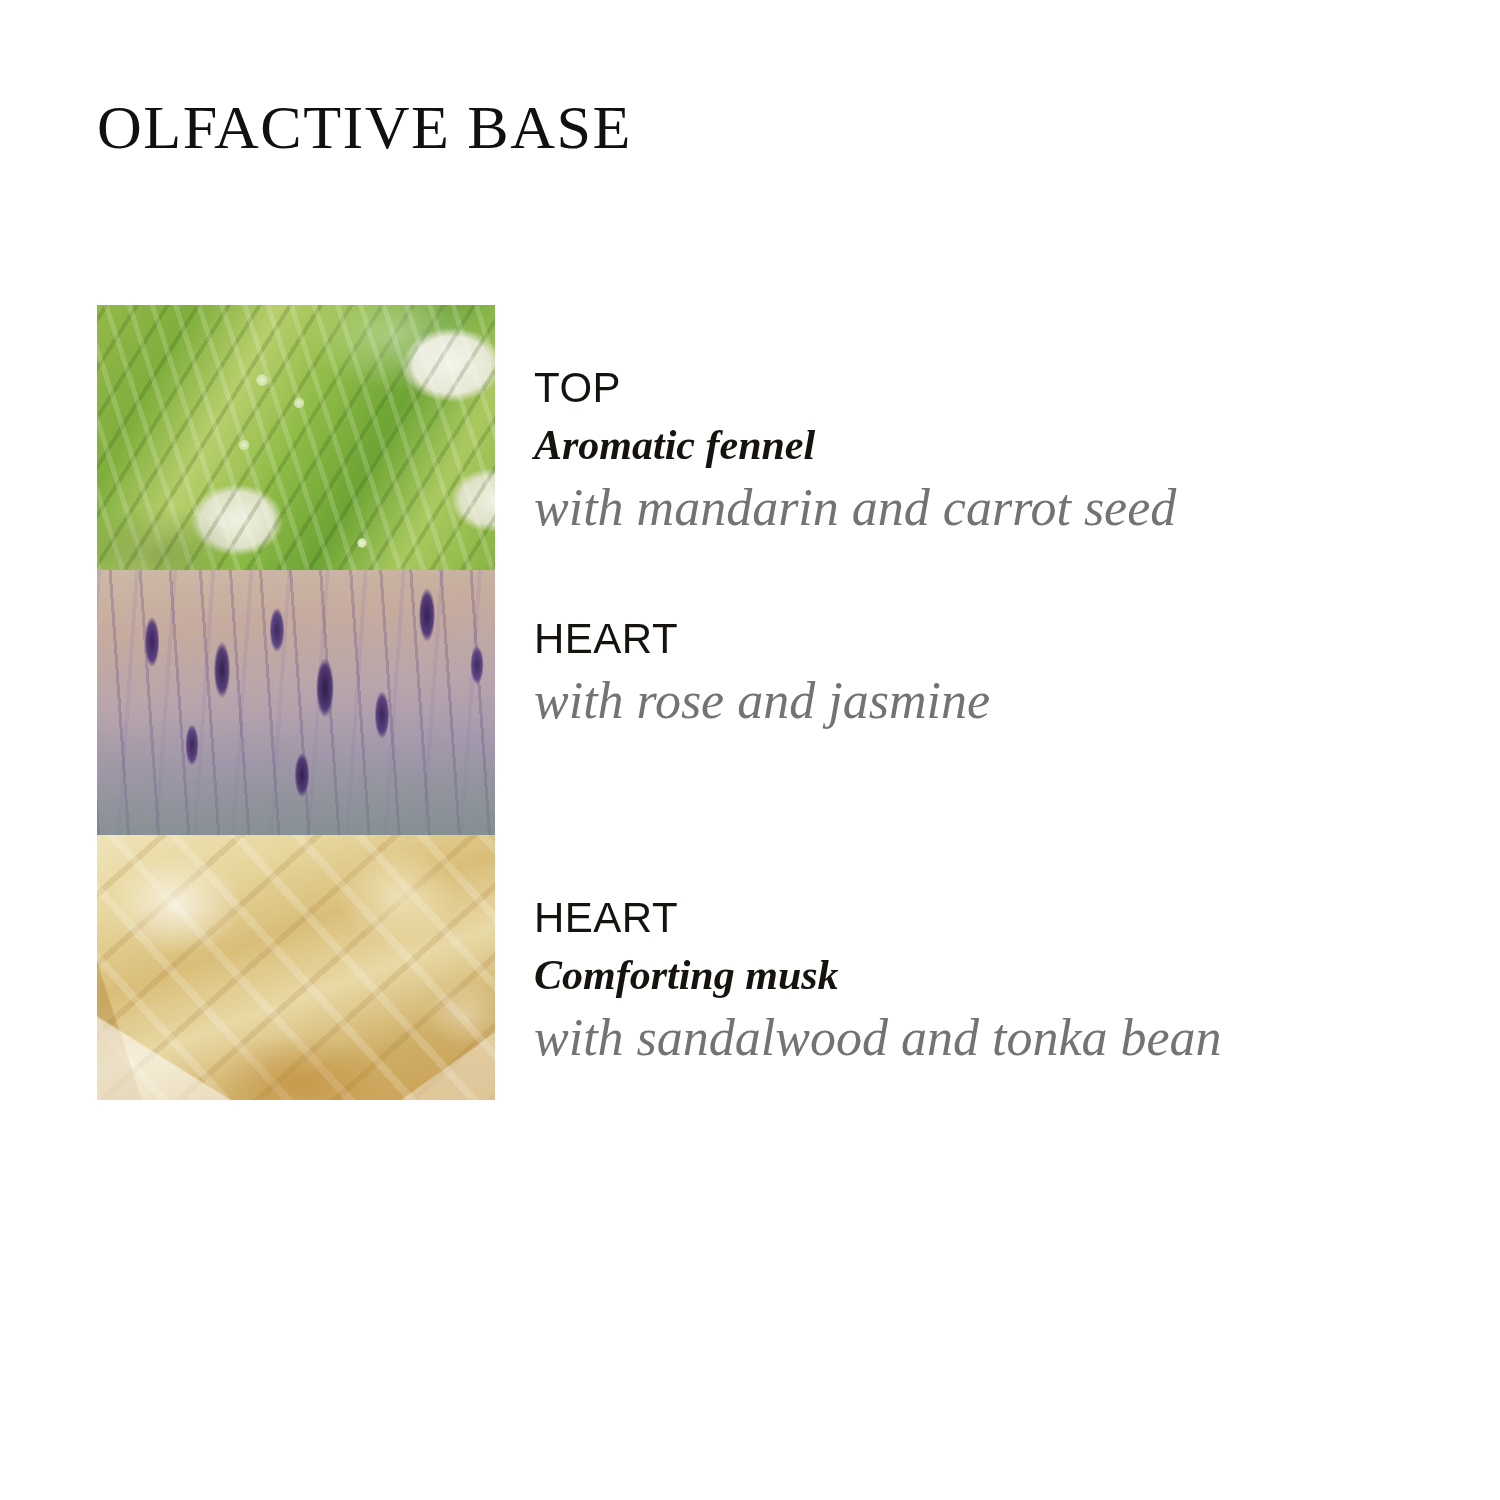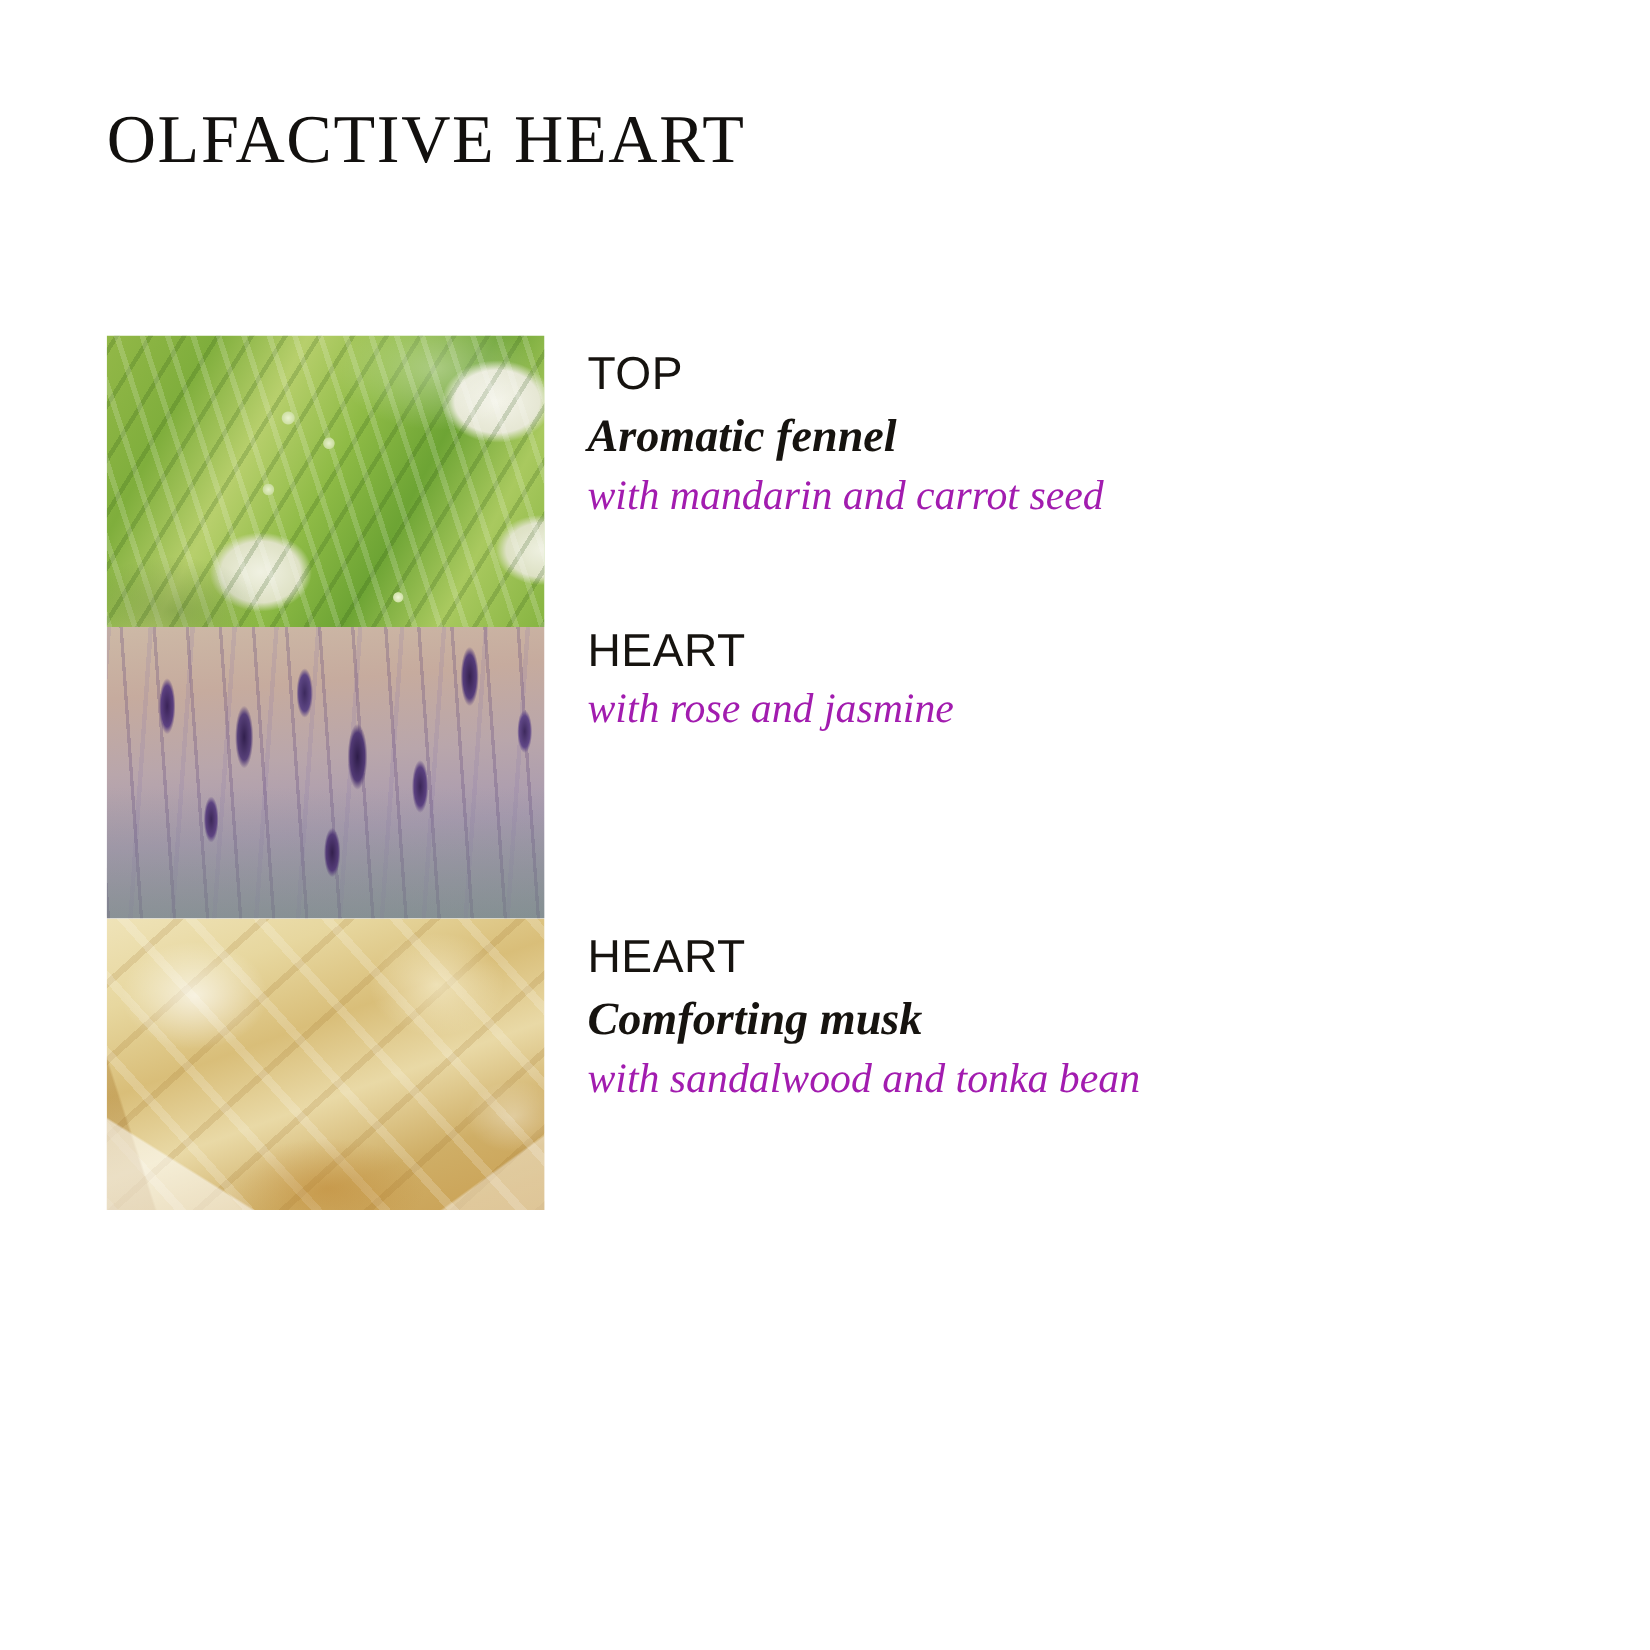--- a/index.html
+++ b/index.html
@@ -152,20 +152,21 @@
     position: absolute;
     left: 437px;
     top: 0;
     width: 760px;
   }
 
   .note-entry {
     position: absolute;
     left: 0;
     width: 760px;
+    margin-top: 48px;
   }
   .note-entry.n0 { top: 13px; }
   .note-entry.n1 { top: 264px; }
   .note-entry.n2 { top: 543px; }
 
   .note-stage {
     font-family: "Liberation Sans", sans-serif;
     font-size: 42px;
     line-height: 1.05;
     letter-spacing: 0.5px;
@@ -181,29 +182,29 @@
     font-size: 42px;
     line-height: 1.1;
     color: #16130f;
   }
 
   .note-sub {
     margin-top: 10px;
     font-family: "Liberation Serif", serif;
     font-style: italic;
     font-weight: 400;
-    font-size: 38px;
+    font-size: 52px;
     line-height: 1.15;
-    color: #a21caf;
+    color: #737373;
   }
 </style>
 </head>
 <body>
 
-<div class="page-title">OLFACTIVE HEART</div>
+<div class="page-title">OLFACTIVE BASE</div>
 
 <div class="notes-block">
 
   <div class="image-stack">
     <div class="note-image i0">
       <div class="art art-fennel"></div>
     </div>
     <div class="note-image i1">
       <div class="art art-lavender"></div>
     </div>

